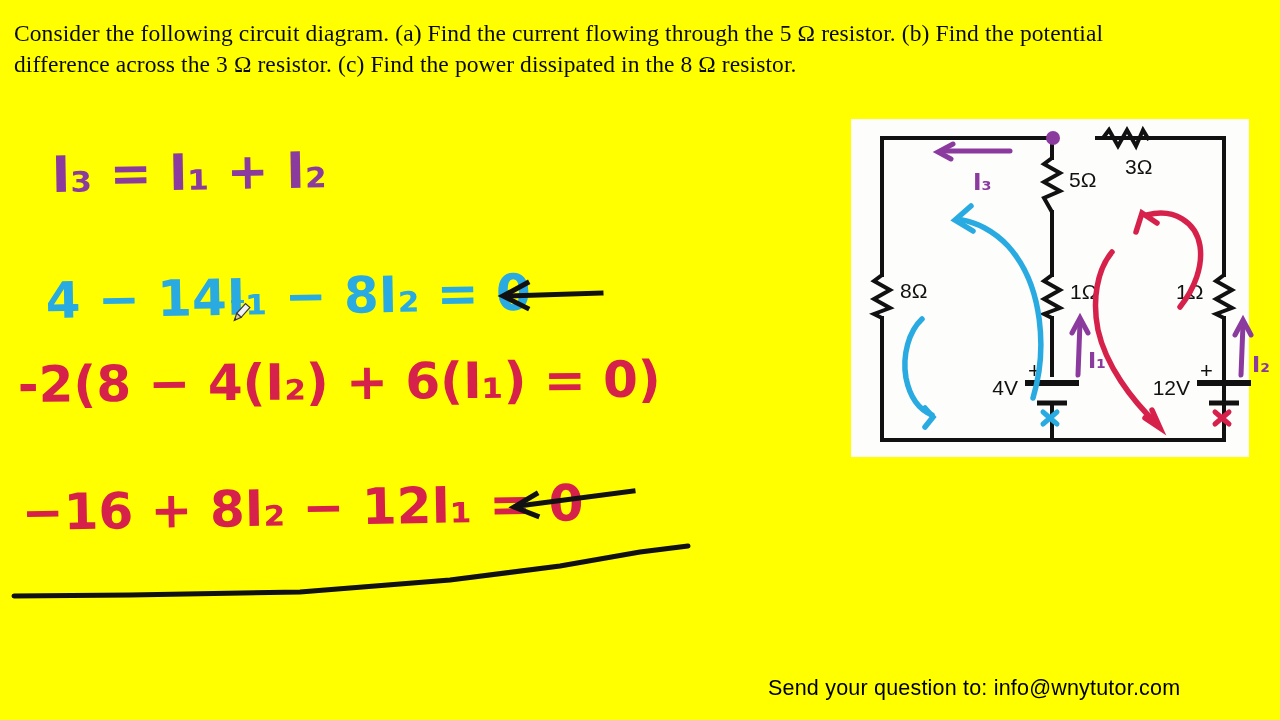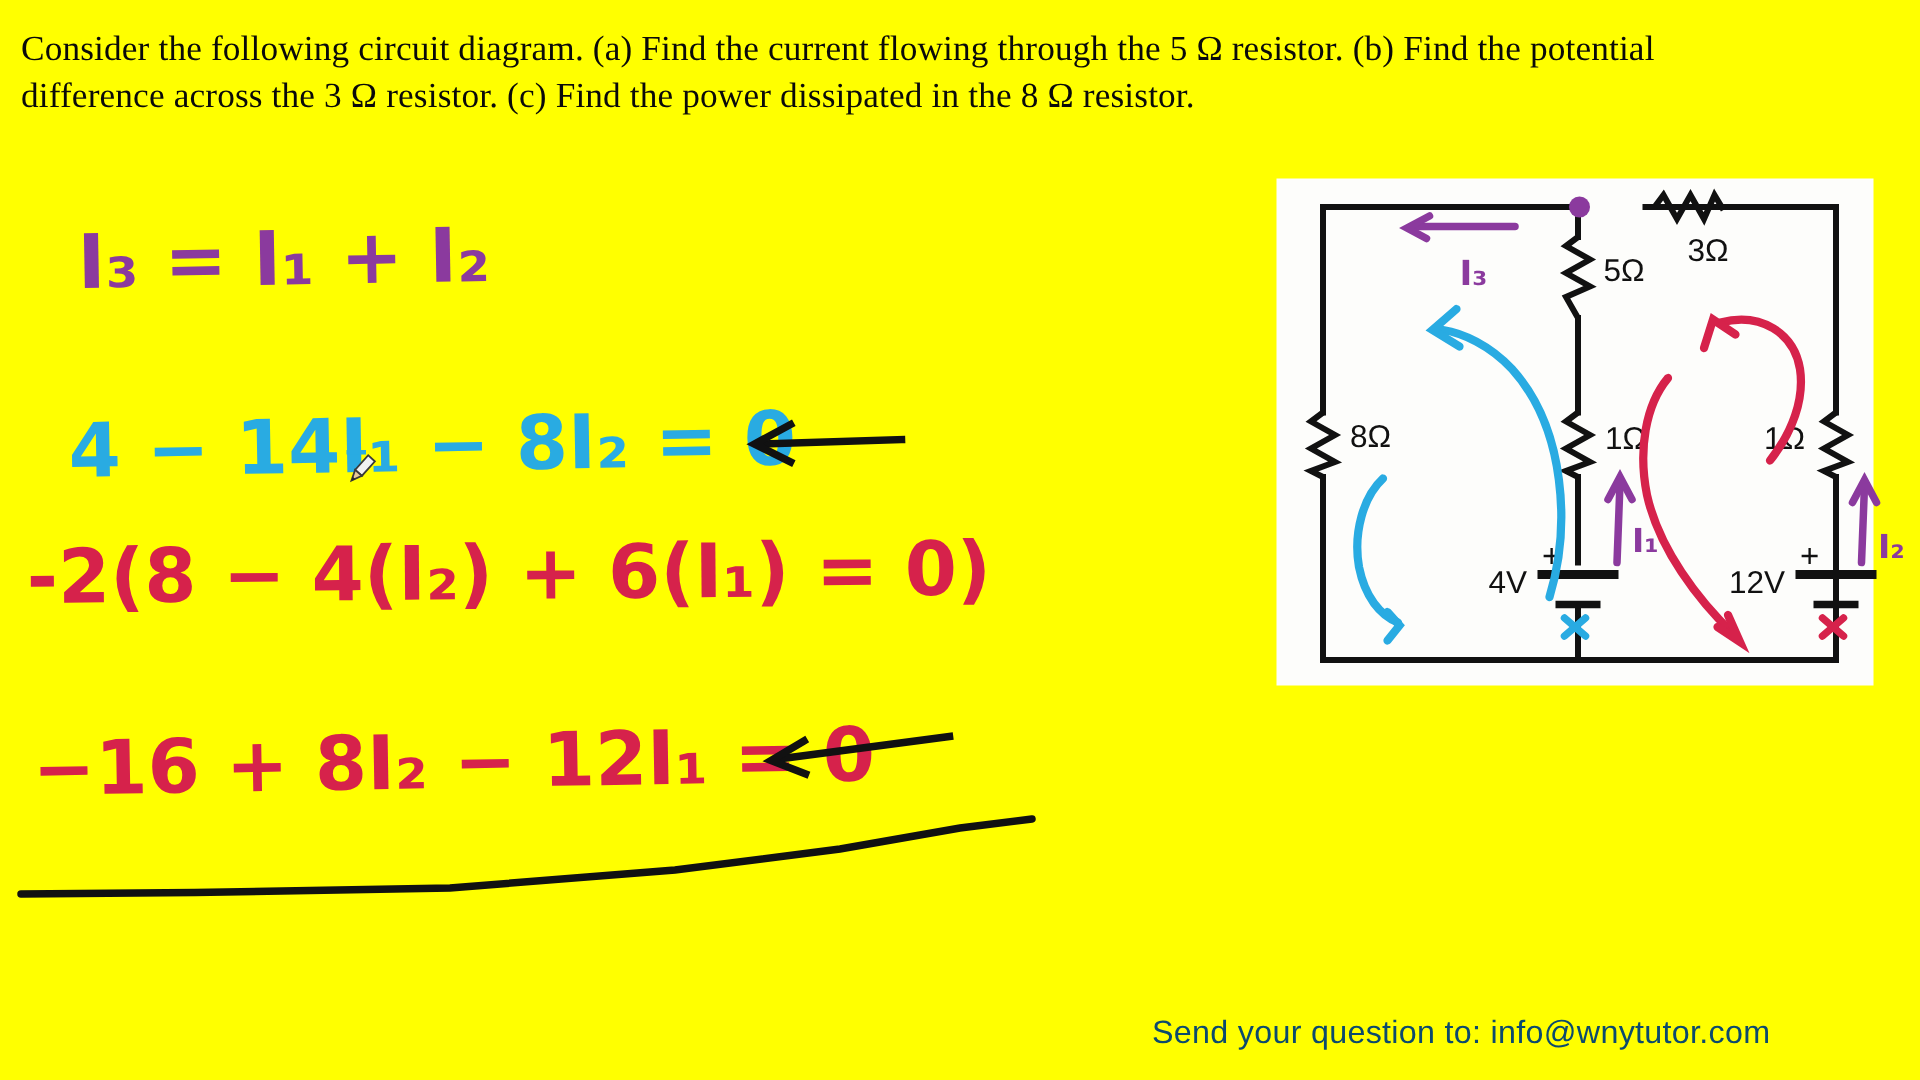--- a/index.html
+++ b/index.html
@@ -29,21 +29,21 @@
     line-height: 31px;
     color: #0a0a0a;
     letter-spacing: 0.1px;
   }
   .footer {
     position: absolute;
     left: 768px;
     top: 676px;
     font-family: "Liberation Sans", sans-serif;
     font-size: 21.5px;
-    color: #0c4a6e;
+    color: #000000;
     letter-spacing: 0.2px;
   }
   .whitebox {
     position: absolute;
     left: 851px;
     top: 119px;
     width: 398px;
     height: 338px;
     background: #FDFDFB;
   }

